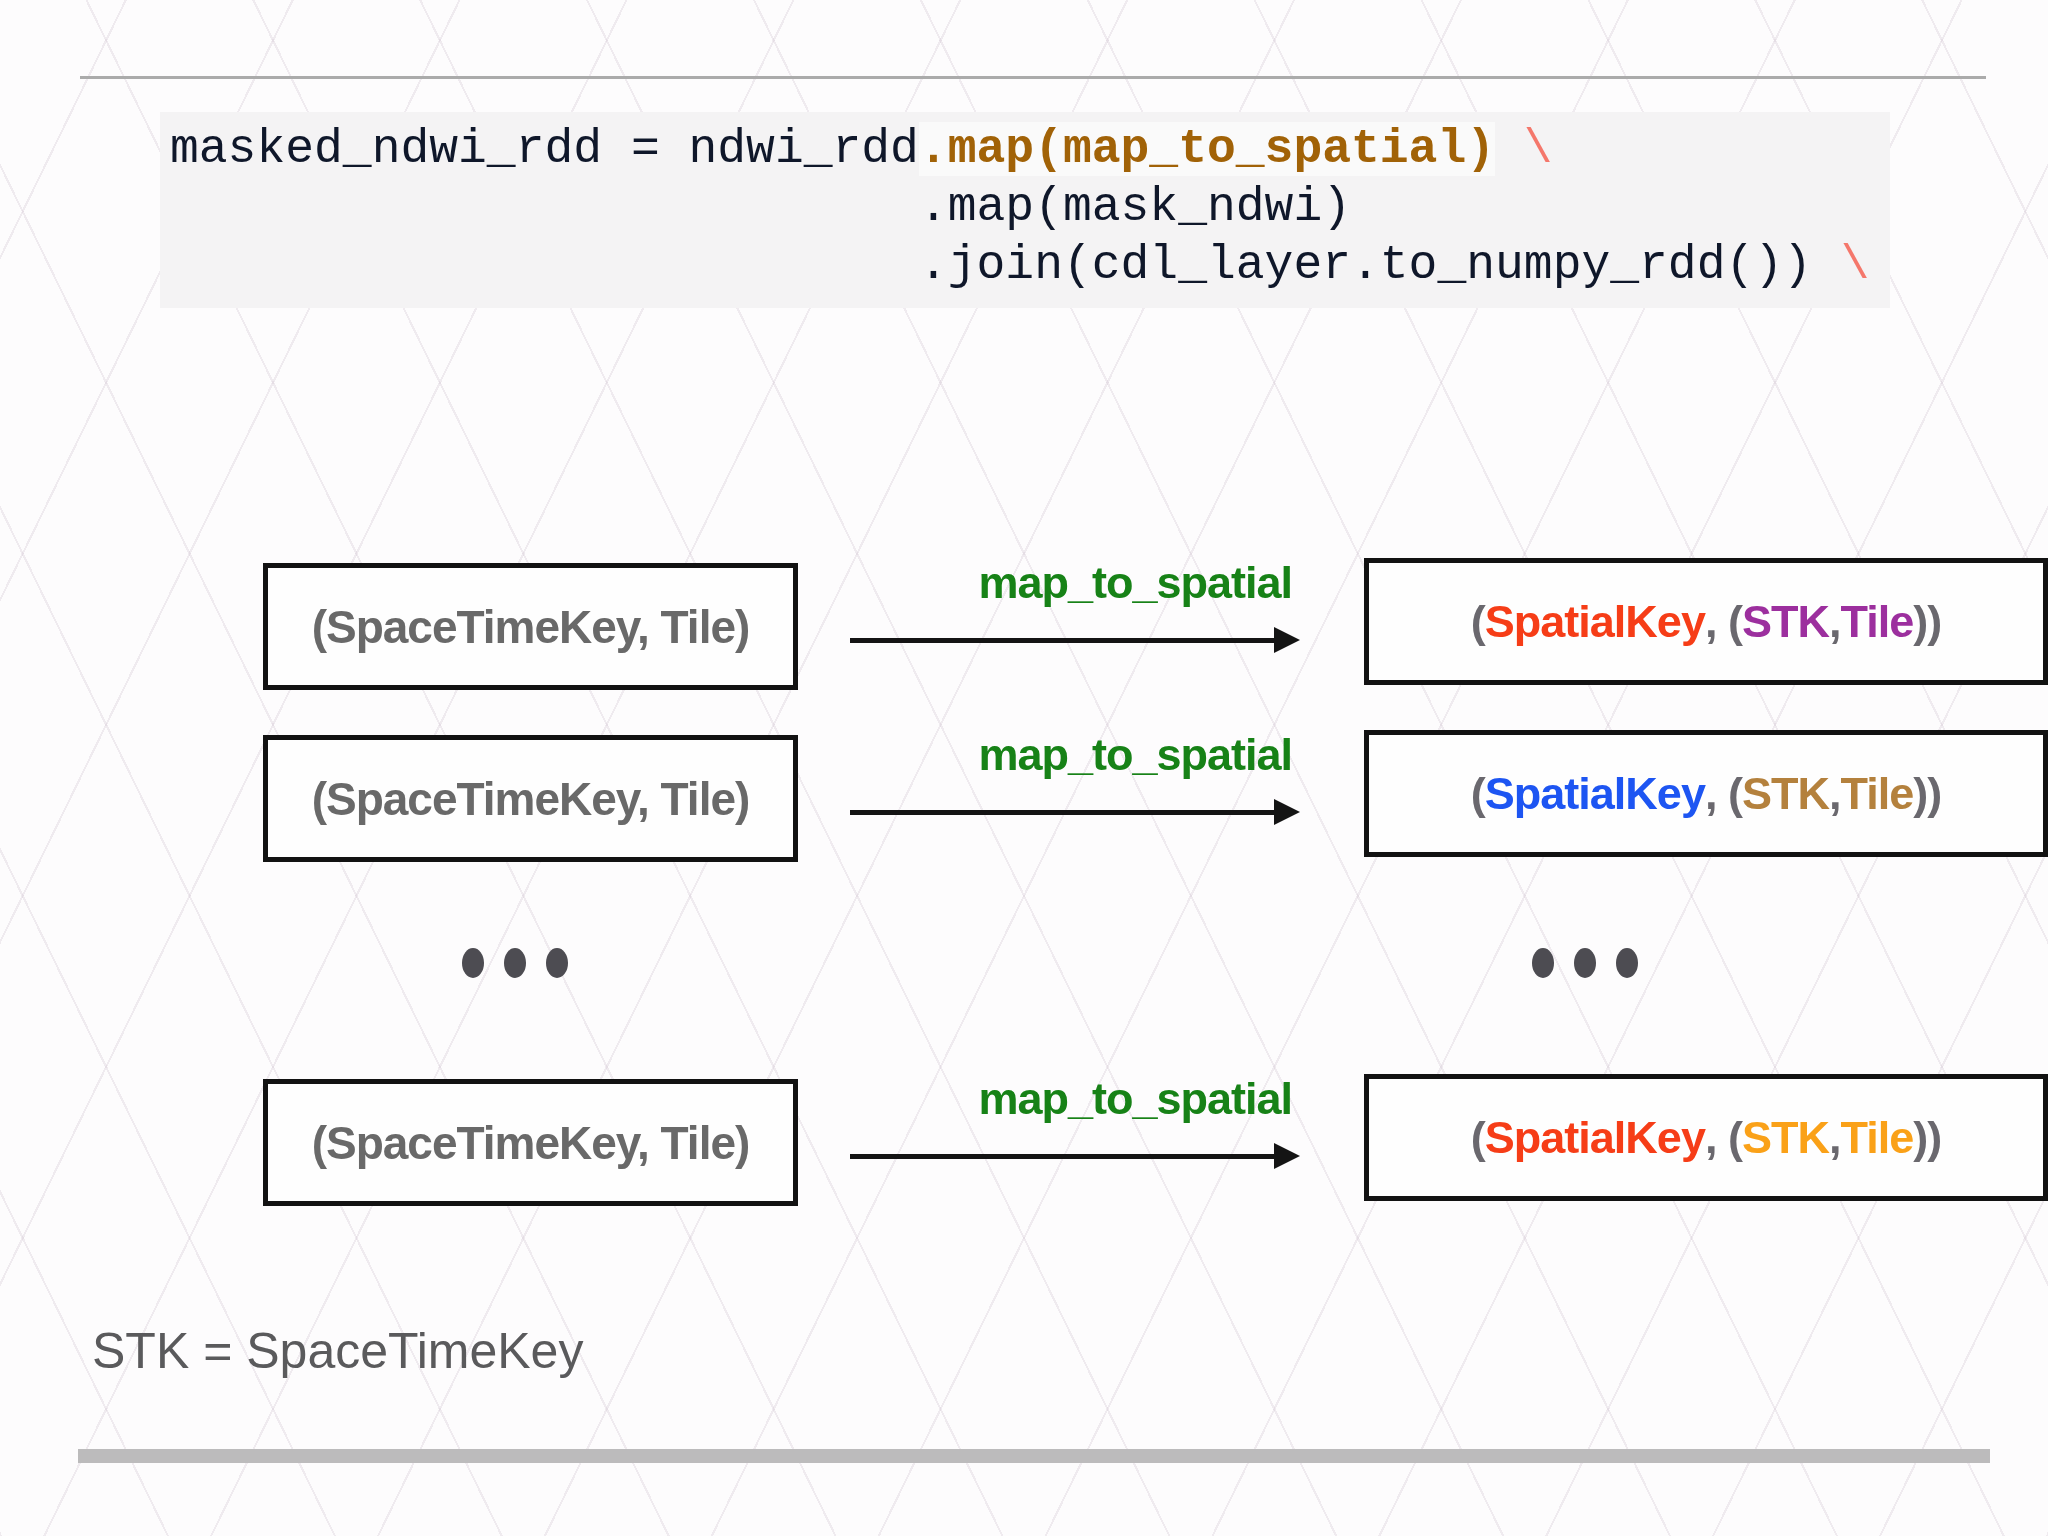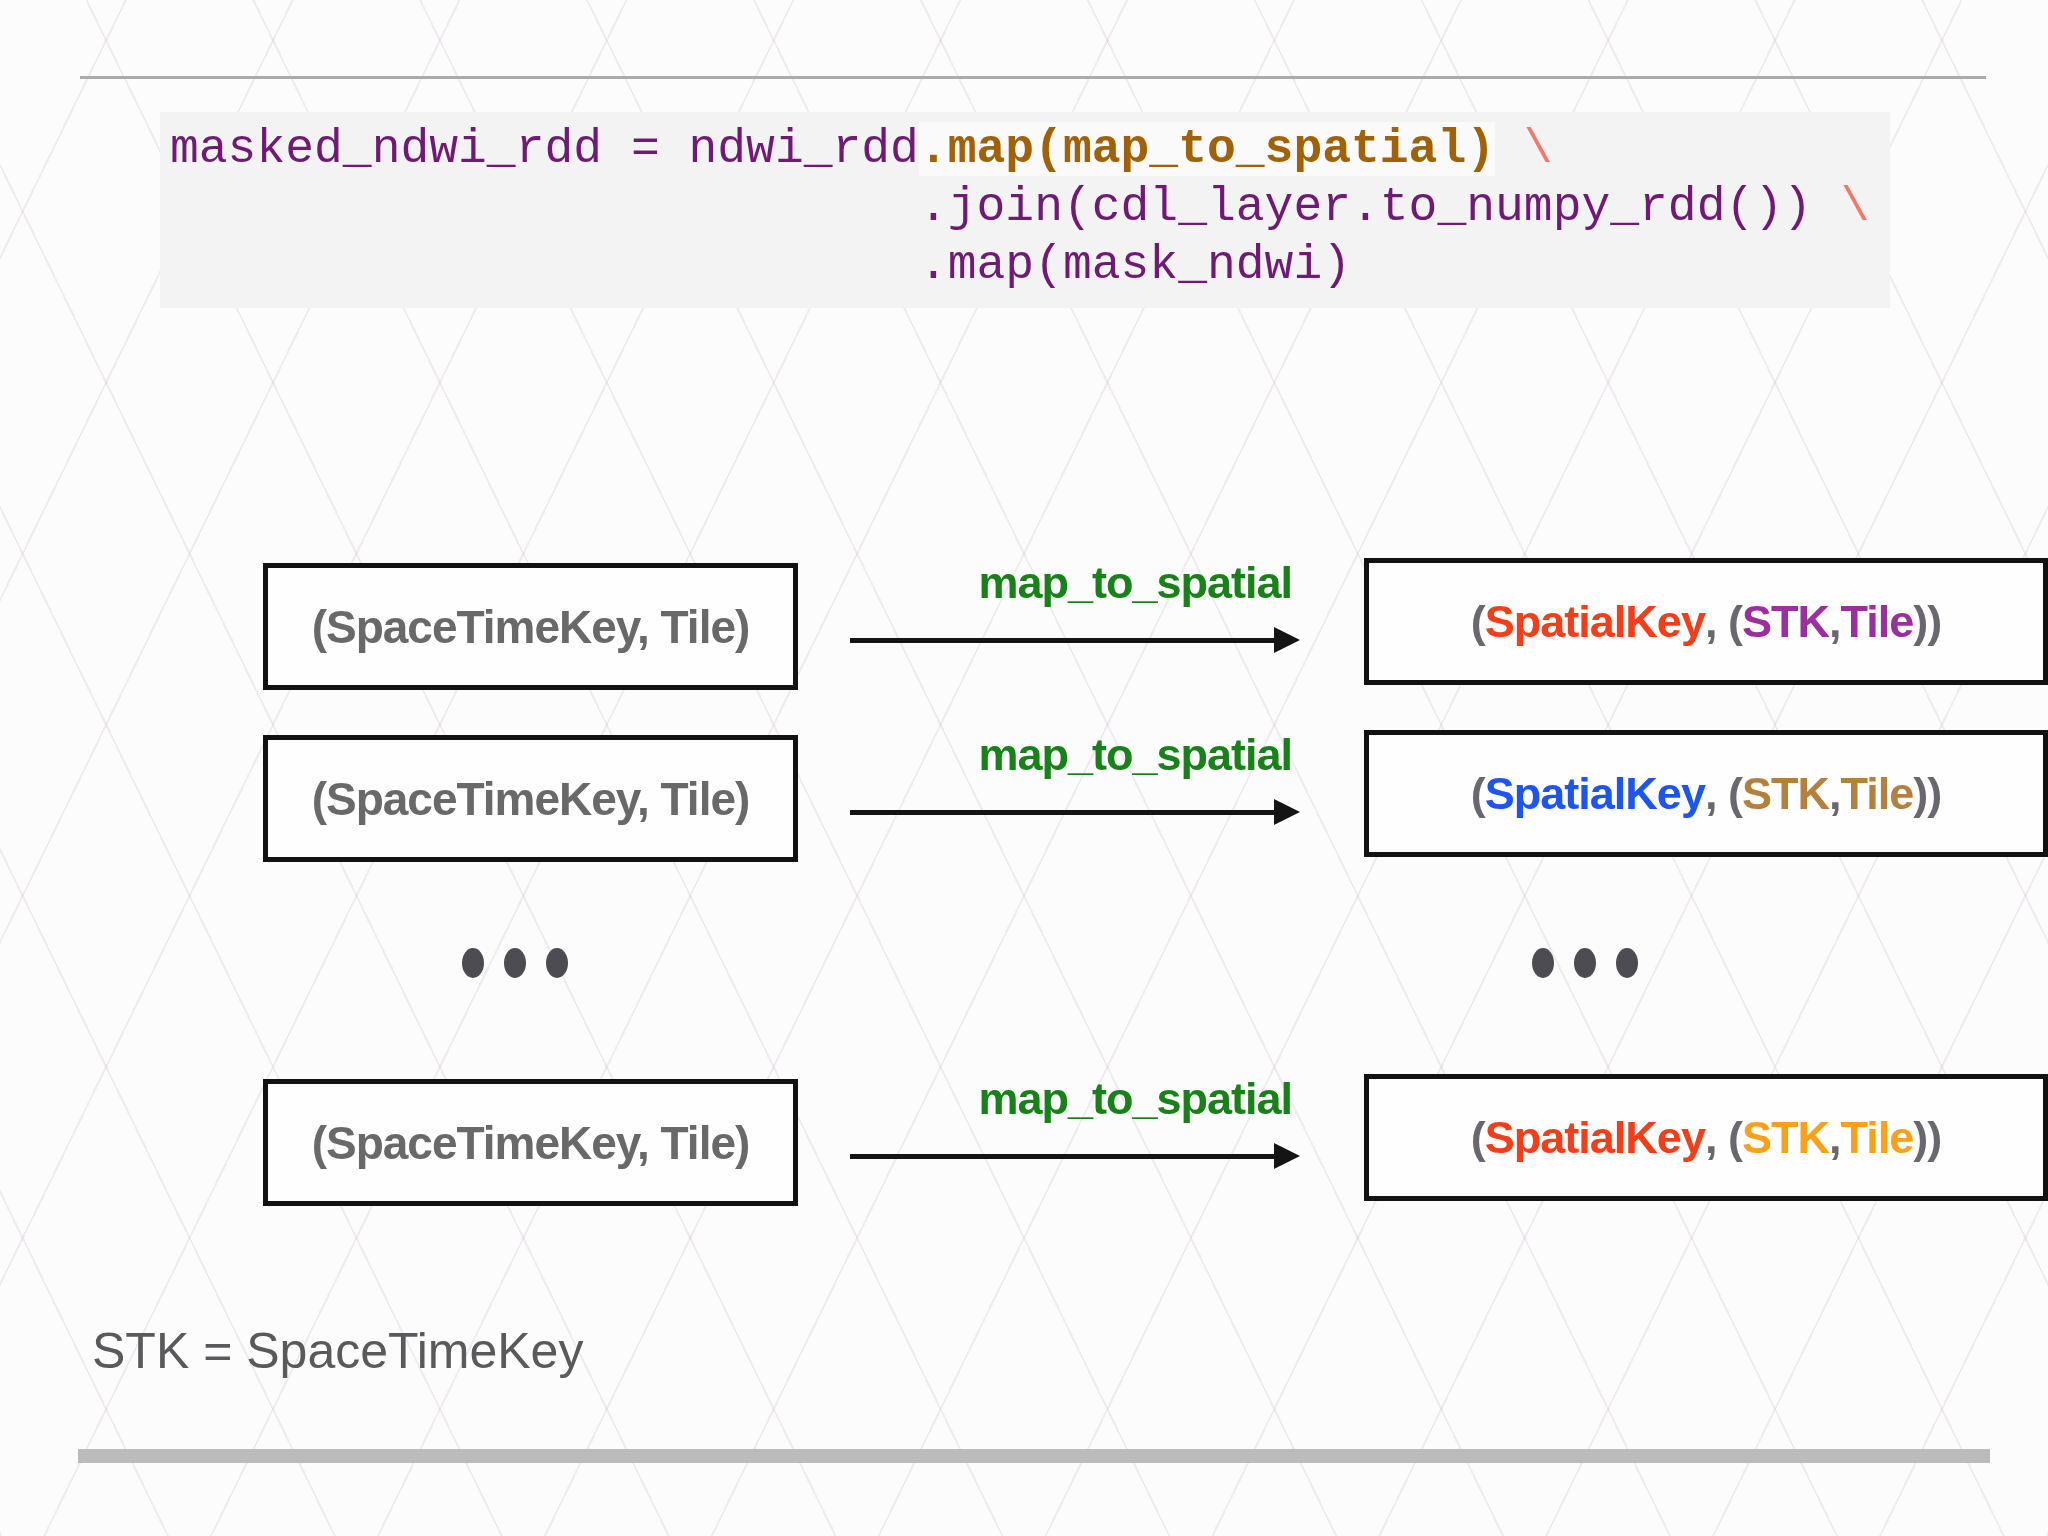--- a/index.html
+++ b/index.html
@@ -19,21 +19,21 @@
   .code-block{
     position:absolute;left:160px;top:112px;width:1730px;height:196px;
     background:#f4f3f4;
   }
   .code-lines{
     position:absolute;left:10px;top:8px;
     font-family:"Liberation Mono","DejaVu Sans Mono",monospace;
     font-size:48px;line-height:58px;
   }
   .code-line{white-space:pre;}
-  .seg-plain{color:#701a75;}
+  .seg-plain{color:#0f172a;}
   .seg-emphasis{color:#a16207;font-weight:700;background:#fafafa;}
   .seg-continuation{color:var(--c-cont,#f4776b);}
 
   .diagram-row{position:absolute;left:12px;width:2048px;height:127px;margin-top:13px;}
   .row1{top:550px;}
   .row2{top:722px;}
   .row3{top:1066px;}
 
   .input-box,.output-box{
     position:absolute;height:127px;box-sizing:border-box;
@@ -74,22 +74,22 @@
 </head>
 <body>
 
 <div class="slide">
 
   <div class="top-rule"></div>
 
   <div class="code-block">
     <div class="code-lines">
         <div class="code-line"><span class="seg-plain">masked_ndwi_rdd = ndwi_rdd</span><span class="seg-emphasis">.map(map_to_spatial)</span><span class="seg-plain"> </span><span class="seg-continuation">\</span></div>
+        <div class="code-line"><span class="seg-plain">                          .map(mask_ndwi)</span></div>
         <div class="code-line"><span class="seg-plain">                          .join(cdl_layer.to_numpy_rdd()) </span><span class="seg-continuation">\</span></div>
-        <div class="code-line"><span class="seg-plain">                          .map(mask_ndwi)</span></div>
       </div>
   </div>
 
   <div class="diagram-row row1">
     <div class="input-box">(SpaceTimeKey, Tile)</div>
     <div class="arrow-label">map_to_spatial</div>
     <div class="arrow">
       <div class="arrow-shaft"></div>
       <div class="arrow-head"></div>
     </div>

